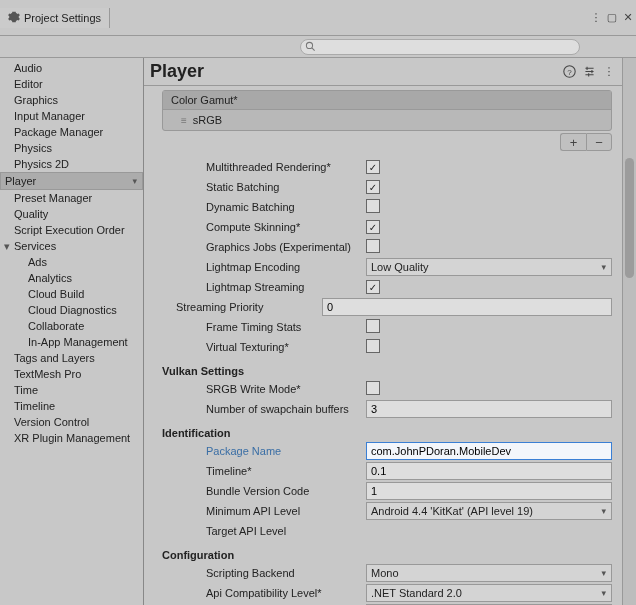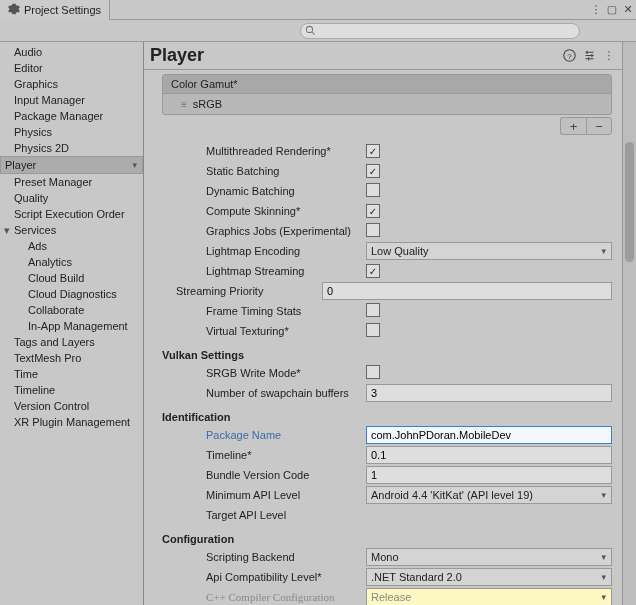--- a/index.html
+++ b/index.html
@@ -1,18 +1,18 @@
 <!DOCTYPE html>
 <html><head>
 <meta charset="utf-8">
 <style>
   * { box-sizing: border-box; margin: 0; padding: 0; font-family: Arial, sans-serif; }
   body { background: #c8c8c8; font-size: 11px; color: #222; width: 636px; height: 605px; overflow: hidden; }
   
-  .titlebar { height: 20px; display: flex; align-items: center; background: #c8c8c8; border-bottom: 1px solid #999; }
+  .titlebar { height: 36px; display: flex; align-items: center; background: #c8c8c8; border-bottom: 1px solid #999; }
   .tab { height: 20px; display: flex; align-items: center; padding: 0 8px; background: #cbcbcb; border-right: 1px solid #999; gap: 4px; }
   .titlebar-spacer { flex: 1; }
   .win-btns { display: flex; gap: 0; }
   .win-btn { width: 16px; height: 16px; display: flex; align-items: center; justify-content: center; color: #444; }
   .gear-icon svg { width: 12px; height: 12px; }
   
   .searchbar { height: 22px; display: flex; align-items: center; background: #c8c8c8; padding: 2px 6px 2px 300px; border-bottom: 1px solid #999; }
   .search-wrap { flex: 0 0 280px; position: relative; }
   .search-input { width: 100%; height: 16px; border: 1px solid #aaa; border-radius: 8px; background: #dedede; padding: 0 6px 0 18px; font-size: 10px; }
   .search-icon { position: absolute; left: 5px; top: 2px; color: #666; }

